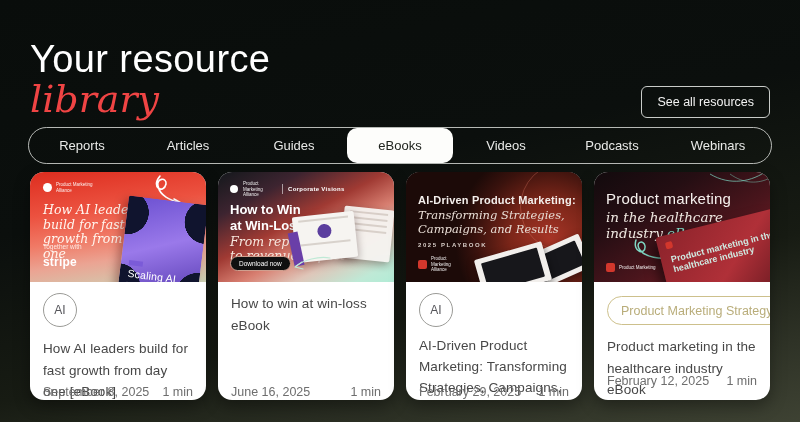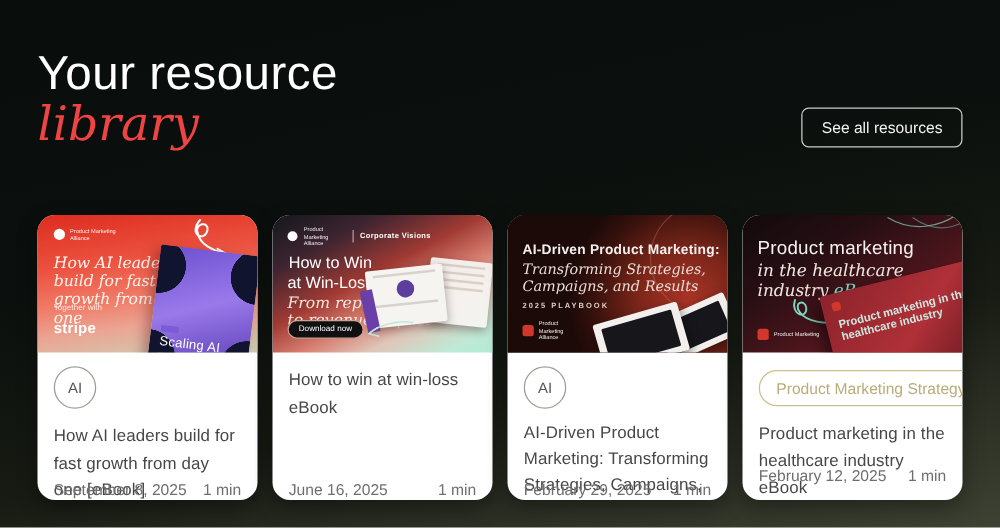--- a/index.html
+++ b/index.html
@@ -88,21 +88,21 @@
   .t1-book-tag { position:absolute; left:8px; bottom:26px; width:14px; height:5px; background:#7b5bd8; }
   .t1-book-title { position:absolute; left:8px; bottom:12px; color:#ffffff; font-size:10.5px; letter-spacing:.2px; }
   .t1-book-sub { position:absolute; left:8px; bottom:6px; width:60px; height:3px; background:rgba(255,255,255,.55); }
   .doodle { position:absolute; }
 
   
   .t2 { background:linear-gradient(152deg,#14181c 0%,#3d2430 22%,#a03a33 44%,#d87f71 60%,#dfc6b9 74%,#bfe9d6 90%,#b2ecd6 100%); }
   .t2-brandrow { position:absolute; left:12px; top:9px; display:flex; align-items:center; gap:5px; }
   .t2-div { width:1px; height:10px; background:rgba(255,255,255,.55); }
   .t2-cv { font-size:6px; font-weight:bold; color:#ffffff; letter-spacing:.3px; }
-  .t2-heading { position:absolute; left:12px; top:30px; font-size:13px; font-weight:400; color:#ffffff; line-height:1.22;text-align:center; }
+  .t2-heading { position:absolute; left:12px; top:30px; font-size:13px; font-weight:700; color:#ffffff; line-height:1.22; }
   .t2-sub { position:absolute; left:12px; top:63px; font-family:"DejaVu Serif", serif; font-style:italic; font-size:12.5px; line-height:1.15; color:#f7e7de; }
   .t2-cta {
     position:absolute; left:12px; bottom:11px; padding:3px 8px;
     background:#101010; border:1px solid #cf9f8f; border-radius:8px;
     color:#ffffff; font-size:6.5px;
   }
   .t2-doc { position:absolute; background:#f6f4f1; border-radius:2px; box-shadow:0 3px 8px rgba(30,0,0,.35); }
   .t2-doc1 { width:62px; height:46px; right:38px; top:42px; transform:rotate(-6deg); }
   .t2-doc2 { width:50px; height:52px; right:2px; top:36px; transform:rotate(6deg); opacity:.95; }
   .t2-doc-line { height:2px; background:#d8d2cc; margin:4px 6px 0; }
@@ -141,20 +141,29 @@
 <body>
 
 <div class="stage">
 
   <div class="hero">
     <div class="hero-line1">Your resource</div>
     <div class="hero-line2">library</div>
   </div>
   <button class="see-all-btn">See all resources</button>
 
+  <div class="tabbar">
+    <div class="tab">Reports</div>
+    <div class="tab">Articles</div>
+    <div class="tab">Guides</div>
+    <div class="tab active">eBooks</div>
+    <div class="tab">Videos</div>
+    <div class="tab">Podcasts</div>
+    <div class="tab">Webinars</div>
+  </div>
 
   <div class="cards">
 
     <div class="card">
       <div class="thumb t1">
         <div class="brand-row">
           <span class="pma-dot"></span>
           <span class="brand-txt">Product Marketing Alliance</span>
         </div>
         <svg class="doodle" style="right:18px;top:2px;" width="58" height="34" viewBox="0 0 58 34">

